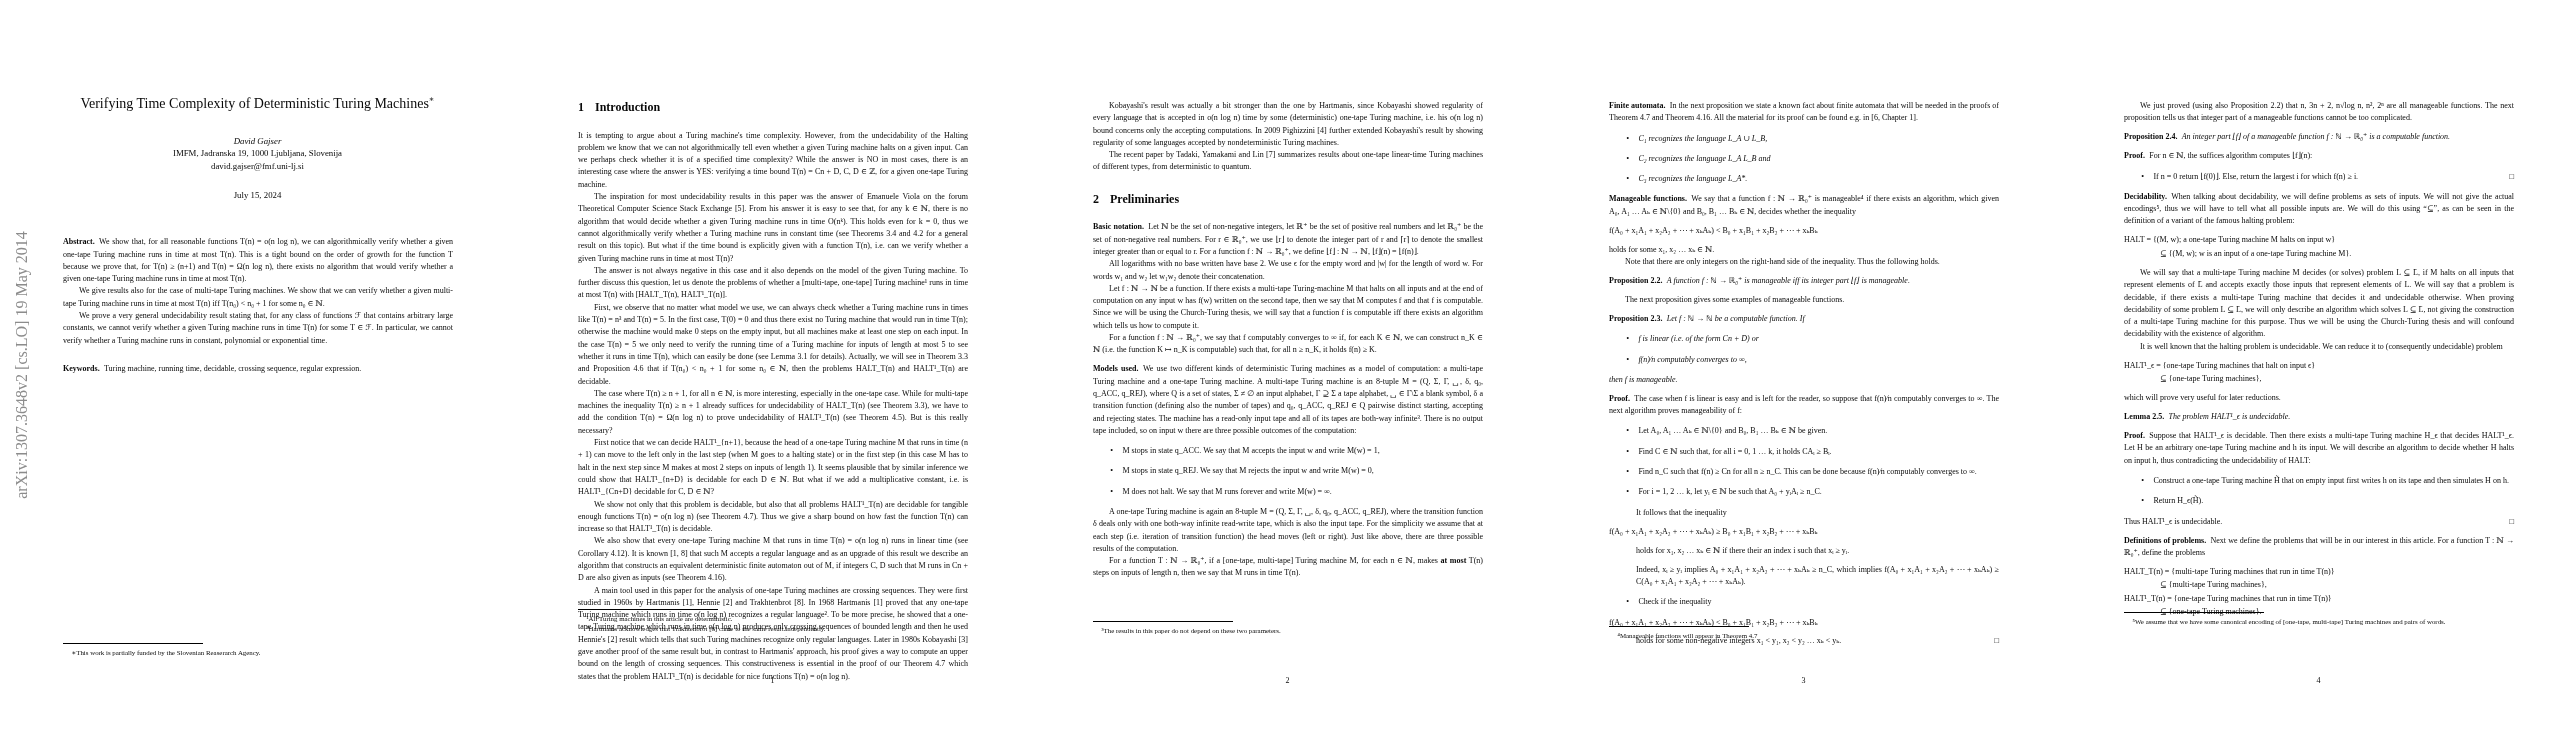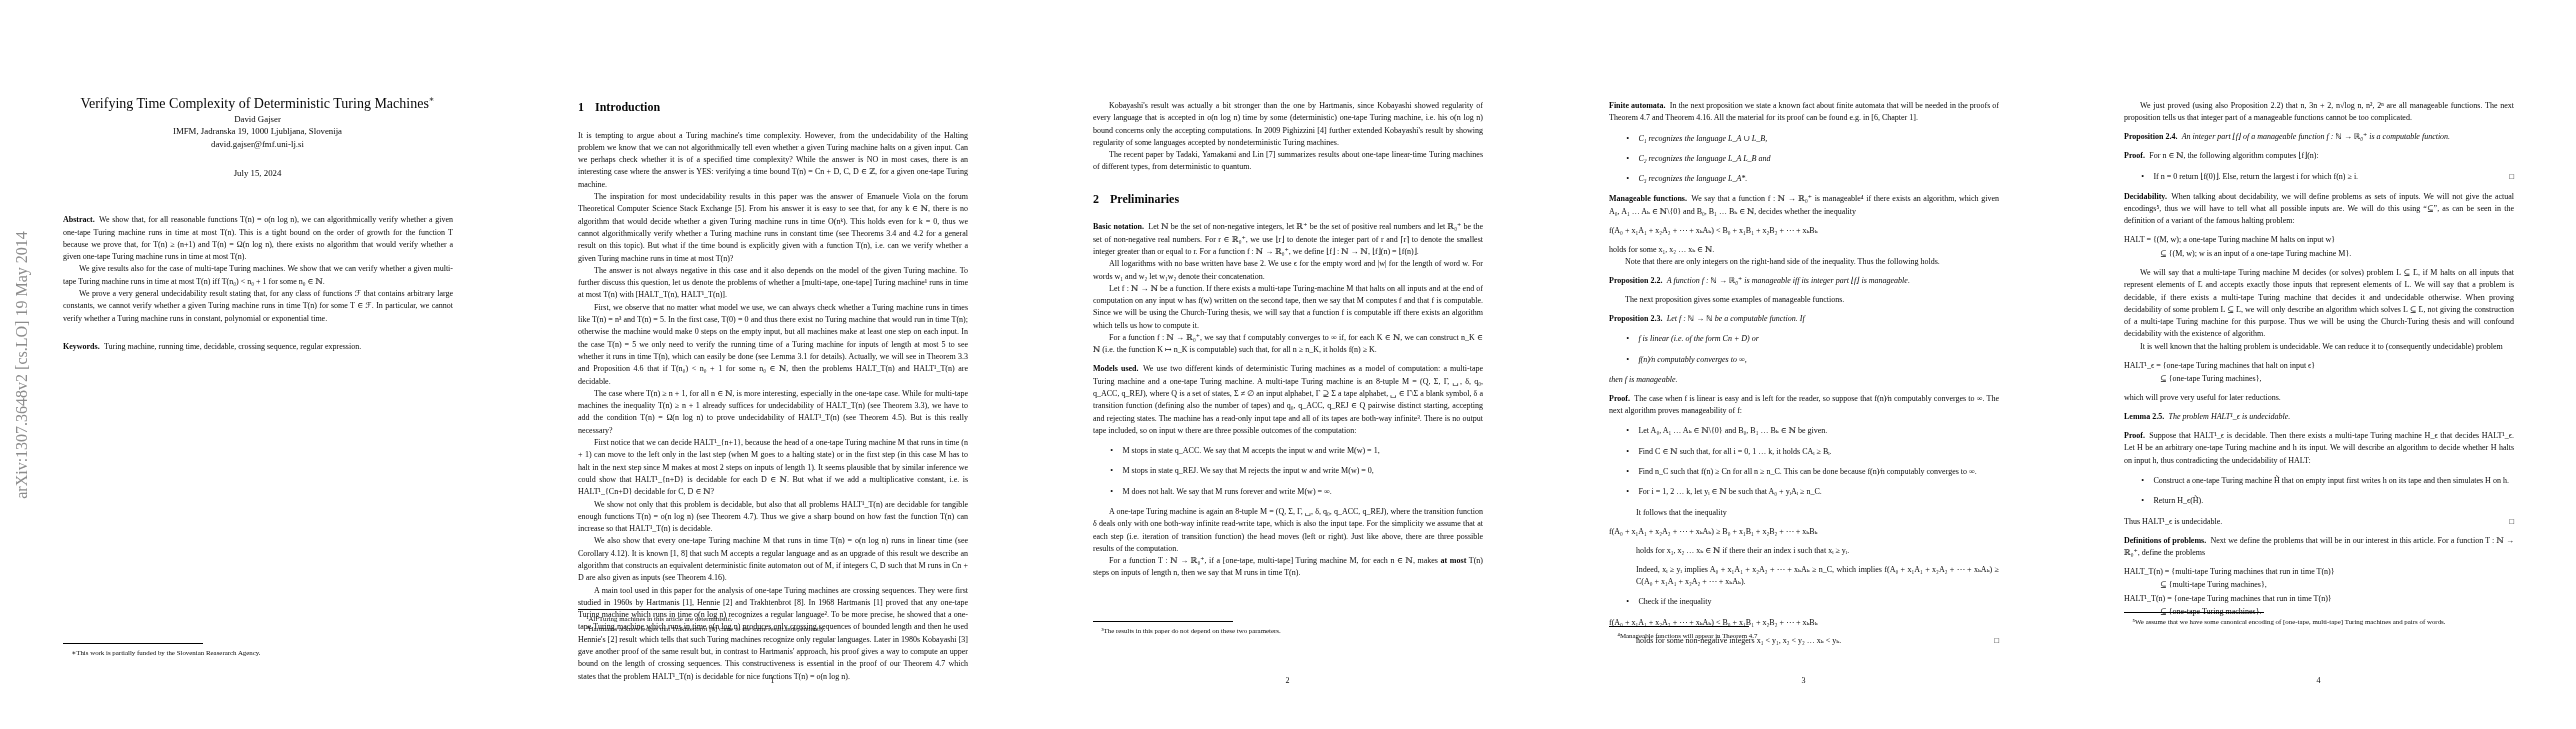--- a/index.html
+++ b/index.html
@@ -24,21 +24,21 @@
   .fnblock{position:absolute;left:63px;width:390px;}
   .fnrule{width:140px;border:0;border-top:0.9px solid #000;margin:0 0 4.3px 0;}
   .fn{margin:0;font-size:6.9px;line-height:10px;text-indent:8.5px;text-align:justify;}
   .pagenum{position:absolute;top:676px;left:0;width:100%;text-align:center;font-size:8px;}
   
   .arxiv-stamp{position:absolute;left:-146px;top:354px;width:340px;height:22px;
                transform:rotate(-90deg);text-align:center;color:#8c8c8c;font-size:16px;white-space:nowrap;}
   .t-title{font-weight:normal;font-size:14px;text-align:center;margin:90px 36px 0 36px;line-height:18px;}
   .tmark{font-size:8.5px;}
   .t-center{text-align:center;font-size:8.8px;line-height:12.8px;margin:0;}
-  .t-author{}
+  .t-author{margin-top:22px;font-style:italic;}
   .t-date{margin-top:16.4px;}
   .abstract{margin-top:34px;}
   .keywords{margin-top:16.4px;}
 </style>
 </head>
 <body>
 
 <div id="canvas">
 
   <div class="page" style="left:0">
@@ -147,21 +147,21 @@
       <hr class="fnrule">
       <p class="fn">⁴Manageable functions will appear in Theorem 4.7</p>
     </div>
     <div class="pagenum">3</div>
   </div>
 
   <div class="page" style="left:2061px">
     <div class="flow">
       <p class="para">We just proved (using also Proposition 2.2) that n, 3n + 2, n√log n, n², 2ⁿ are all manageable functions. The next proposition tells us that integer part of a manageable functions cannot be too complicated.</p>
       <p class="para noindent blk"><b class="runin">Proposition 2.4.</b><span class="it">An integer part ⌊f⌋ of a manageable function f : ℕ → ℝ₀⁺ is a computable function.</span></p>
-      <p class="para noindent blk"><b class="runin">Proof.</b><span>For n ∈ ℕ, the following algorithm computes ⌊f⌋(n):</span></p>
+      <p class="para noindent blk"><b class="runin">Proof.</b><span>For n ∈ ℕ, the suffices algorithm computes ⌊f⌋(n):</span></p>
       <ul class="bullets">
         <li><span>If n = 0 return ⌊f(0)⌋. Else, return the largest i for which f(n) ≥ i.</span><span class="qed">□</span></li>
       </ul>
       <p class="para noindent blk"><b class="runin">Decidability.</b><span>When talking about decidability, we will define problems as sets of inputs. We will not give the actual encodings⁵, thus we will have to tell what all possible inputs are. We will do this using “⊆”, as can be seen in the definition of a variant of the famous halting problem:</span></p>
       <div class="eq" style="margin-bottom:1.2px">HALT = {(M, w);  a one-tape Turing machine M halts on input w}</div>
       <div class="eq eqc" style="margin-top:1.2px">⊆ {(M, w);  w is an input of a one-tape Turing machine M}.</div>
       <p class="para">We will say that a multi-tape Turing machine M decides (or solves) problem L ⊆ L̄, if M halts on all inputs that represent elements of L̄ and accepts exactly those inputs that represent elements of L. We will say that a problem is decidable, if there exists a multi-tape Turing machine that decides it and undecidable otherwise. When proving decidability of some problem L ⊆ L̄, we will only describe an algorithm which solves L ⊆ L̄, not giving the construction of a multi-tape Turing machine for this purpose. Thus we will be using the Church-Turing thesis and will confound decidability with the existence of algorithm.</p>
       <p class="para">It is well known that the halting problem is undecidable. We can reduce it to (consequently undecidable) problem</p>
       <div class="eq" style="margin-bottom:1.2px">HALT¹_ϵ = {one-tape Turing machines that halt on input ϵ}</div>
       <div class="eq eqc" style="margin-top:1.2px">⊆ {one-tape Turing machines},</div>

